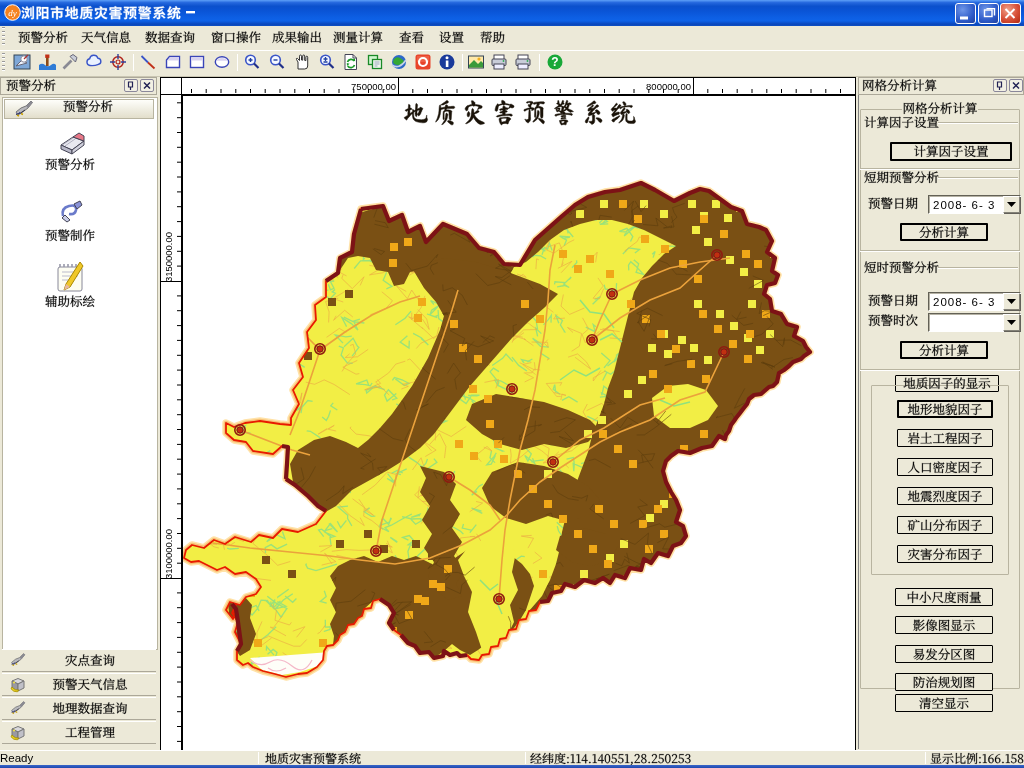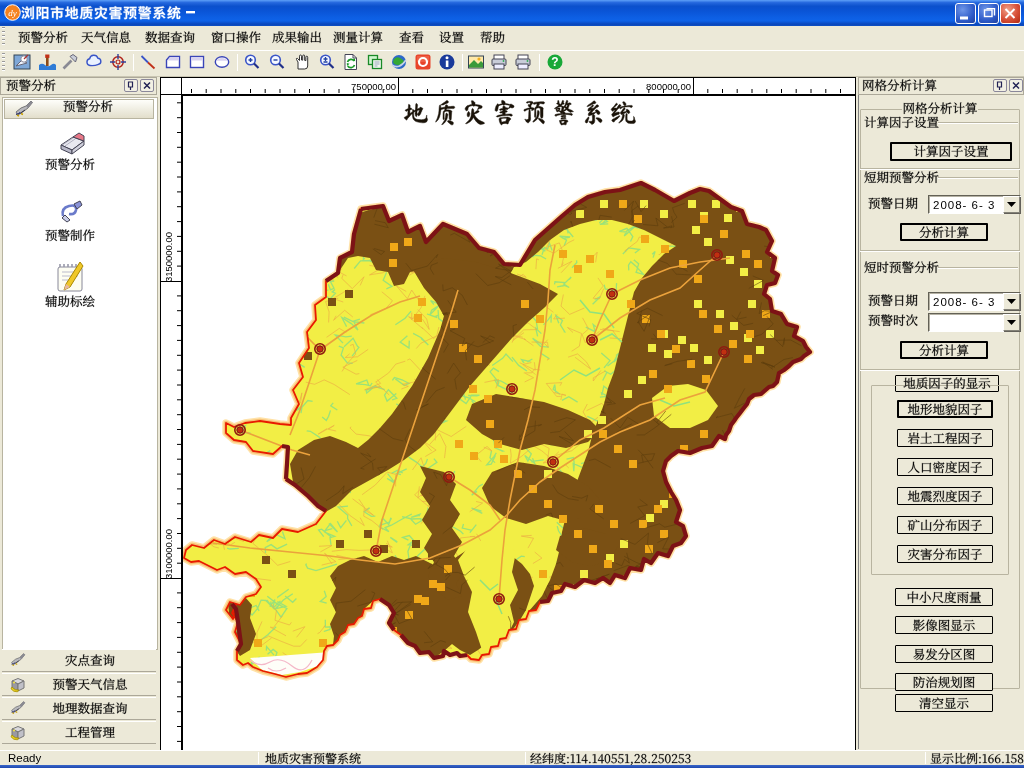--- a/index.html
+++ b/index.html
@@ -519,21 +519,21 @@
     <div class="btn" style="left:897px;top:458px;width:96px;height:18px"></div>
     <div class="btn" style="left:897px;top:487px;width:96px;height:18px"></div>
     <div class="btn" style="left:897px;top:516px;width:96px;height:18px"></div>
     <div class="btn" style="left:897px;top:545px;width:96px;height:18px"></div>
     <div class="btn" style="left:895px;top:588px;width:98px;height:18px"></div>
     <div class="btn" style="left:895px;top:616px;width:98px;height:18px"></div>
     <div class="btn" style="left:895px;top:645px;width:98px;height:18px"></div>
     <div class="btn" style="left:895px;top:673px;width:98px;height:18px"></div>
     <div class="btn" style="left:895px;top:694px;width:98px;height:18px"></div>
     <div class="statusbar"></div>
-    <div class="stext" style="left:8px">Ready</div>
+    <div class="stext" style="left:0">Ready</div>
     <div class="ssep" style="left:258px"></div>
     <div class="ssep" style="left:525px"></div>
     <div class="ssep" style="left:925px"></div>
     <svg class="ov" style="left:0;top:0" width="1024" height="768" viewBox="0 0 1024 768">
       <defs>
         <path id="g0" d="M668 -753V-126H771V-753ZM830 -850V-31C830 -16 825 -12 811 -12C798 -11 756 -11 714 -13C728 17 742 64 746 92C815 93 863 88 894 71C926 54 936 25 936 -30V-850ZM27 -496C75 -458 137 -401 164 -364L242 -441C212 -477 148 -530 101 -564ZM48 -7 148 54C188 -36 231 -145 265 -242L174 -303C136 -196 85 -79 48 -7ZM61 -758C105 -717 158 -659 180 -620L262 -688V-586H475C466 -524 455 -465 442 -409C412 -453 382 -496 352 -535L268 -479C313 -417 359 -346 400 -276C358 -166 299 -76 217 -11C240 9 281 54 296 76C367 14 422 -64 466 -155C496 -98 519 -44 534 2L630 -65C608 -129 567 -208 519 -288C548 -378 570 -478 586 -586H636V-693H454L519 -722C505 -757 473 -809 448 -847L350 -806C370 -772 396 -727 410 -693H262V-690C237 -727 182 -781 139 -819Z"></path>
         <path id="g1" d="M453 -791V80H568V10H804V71H925V-791ZM568 -101V-344H804V-101ZM568 -455V-679H804V-455ZM73 -810V86H183V-703H284C263 -637 236 -556 211 -495C284 -425 302 -361 302 -314C302 -285 297 -264 282 -255C272 -249 261 -246 248 -246C233 -246 215 -246 194 -248C211 -217 221 -171 222 -141C249 -140 277 -140 299 -143C323 -146 344 -153 362 -166C398 -191 413 -234 413 -300C413 -359 397 -430 322 -509C356 -584 396 -682 428 -767L345 -815L327 -810Z"></path>
         <path id="g2" d="M395 -824C412 -791 431 -750 446 -714H43V-596H434V-485H128V-14H249V-367H434V84H559V-367H759V-147C759 -135 753 -130 737 -130C721 -130 662 -130 612 -132C628 -100 647 -49 652 -14C730 -14 787 -16 830 -34C871 -53 884 -87 884 -145V-485H559V-596H961V-714H588C572 -754 539 -815 514 -861Z"></path>
         <path id="g3" d="M421 -753V-489L322 -447L366 -341L421 -365V-105C421 33 459 70 596 70C627 70 777 70 810 70C927 70 962 23 978 -119C945 -126 899 -145 873 -162C864 -60 854 -37 800 -37C768 -37 635 -37 605 -37C544 -37 535 -46 535 -105V-414L618 -450V-144H730V-499L817 -536C817 -394 815 -320 813 -305C810 -287 803 -283 791 -283C782 -283 760 -283 743 -285C756 -260 765 -214 768 -184C801 -184 843 -185 873 -198C904 -211 921 -236 924 -282C929 -323 931 -443 931 -634L935 -654L852 -684L830 -670L811 -656L730 -621V-850H618V-573L535 -538V-753ZM21 -172 69 -52C161 -94 276 -148 383 -201L356 -307L263 -268V-504H365V-618H263V-836H151V-618H34V-504H151V-222C102 -202 57 -185 21 -172Z"></path>
         <path id="g4" d="M602 -42C695 -6 814 50 880 89L965 9C895 -25 778 -78 685 -112ZM535 -319V-243C535 -177 515 -73 209 -3C238 21 275 64 291 89C616 -2 661 -140 661 -240V-319ZM294 -463V-112H414V-353H772V-104H899V-463H624L634 -534H958V-639H644L650 -719C741 -730 826 -744 901 -760L807 -856C644 -818 367 -794 125 -785V-500C125 -347 118 -130 23 18C52 29 105 59 128 78C228 -81 243 -332 243 -500V-534H514L508 -463ZM520 -639H243V-686C334 -690 429 -696 522 -705Z"></path>

